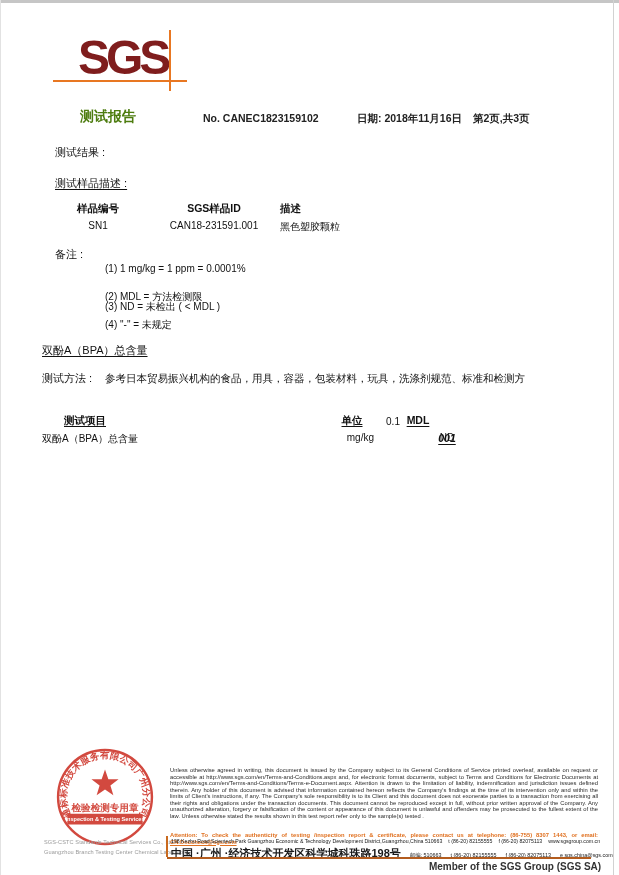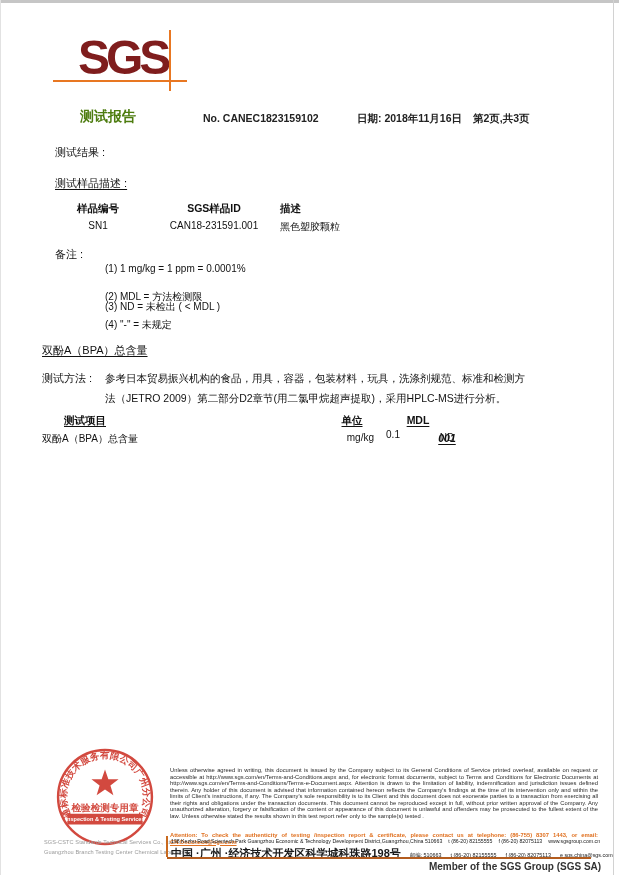--- a/index.html
+++ b/index.html
@@ -62,21 +62,21 @@
   .bpa-title { left: 42px; top: 343px; }
   .method-label { left: 42px; top: 371px; }
   .method-text { left: 105px; top: 369px; width: 495px; font-size: 10.5px; color: #111; line-height: 19.5px; }
 
   .rt-h-item { left: 64px;  top: 414px; }
   .rt-h-unit { left: 330px; top: 414px; width: 44px; }
   .rt-h-mdl  { left: 374px; top: 414px; width: 38px; margin-left: 25px; }
   .rt-h-val  { left: 428px; top: 414px; width: 38px; font-style: italic; margin-top: 18px; }
   .rt-r-item { left: 42px;  top: 432px; }
   .rt-r-unit { left: 330px; top: 432px; width: 44px; text-align: right; }
-  .rt-r-mdl  { left: 374px; top: 429px; width: 38px; }
+  .rt-r-mdl  { left: 374px; top: 416px; width: 38px; }
   .rt-r-val  { left: 428px; top: 432px; width: 38px; }
 
   
   .stamp { left: 54px; top: 746px; width: 102px; height: 102px; opacity: 0.92; }
   .company-line { left: 44px; font-size: 5.6px; color: #9a9a9a; letter-spacing: 0.1px; }
   .company-1 { top: 839px; }
   .company-2 { top: 849px; }
 
   .legal {
     left: 170px; top: 767px; width: 428px;
@@ -130,21 +130,20 @@
   <div class="abs sec-label notes-label">备注 :</div>
   <div class="abs note-line note-0">(1) 1 mg/kg = 1 ppm = 0.0001%</div>
   <div class="abs note-line note-1">(2) MDL = 方法检测限</div>
   <div class="abs note-line note-2">(3) ND = 未检出 ( &lt; MDL )</div>
   <div class="abs note-line note-3">(4) "-" = 未规定</div>
 
   <div class="abs sec-label underlined bpa-title">双酚A（BPA）总含量</div>
   <div class="abs sec-label method-label">测试方法 :</div>
   <div class="abs method-text">
     <div>参考日本贸易振兴机构的食品，用具，容器，包装材料，玩具，洗涤剂规范、标准和检测方</div>
-    <div>法（JETRO 2009）第二部分D2章节(用二氯甲烷超声提取)，采用HPLC-MS进行分析。</div>
   </div>
 
   <div class="abs cell cell-b underlined rt-h-item">测试项目</div>
   <div class="abs cell cell-b underlined col-center rt-h-unit">单位</div>
   <div class="abs cell cell-b underlined col-center rt-h-mdl">MDL</div>
   <div class="abs cell cell-b underlined col-center rt-h-val">001</div>
   <div class="abs cell rt-r-item">双酚A（BPA）总含量</div>
   <div class="abs cell col-center rt-r-unit">mg/kg</div>
   <div class="abs cell col-center rt-r-mdl">0.1</div>
   <div class="abs cell col-center rt-r-val">ND</div>

